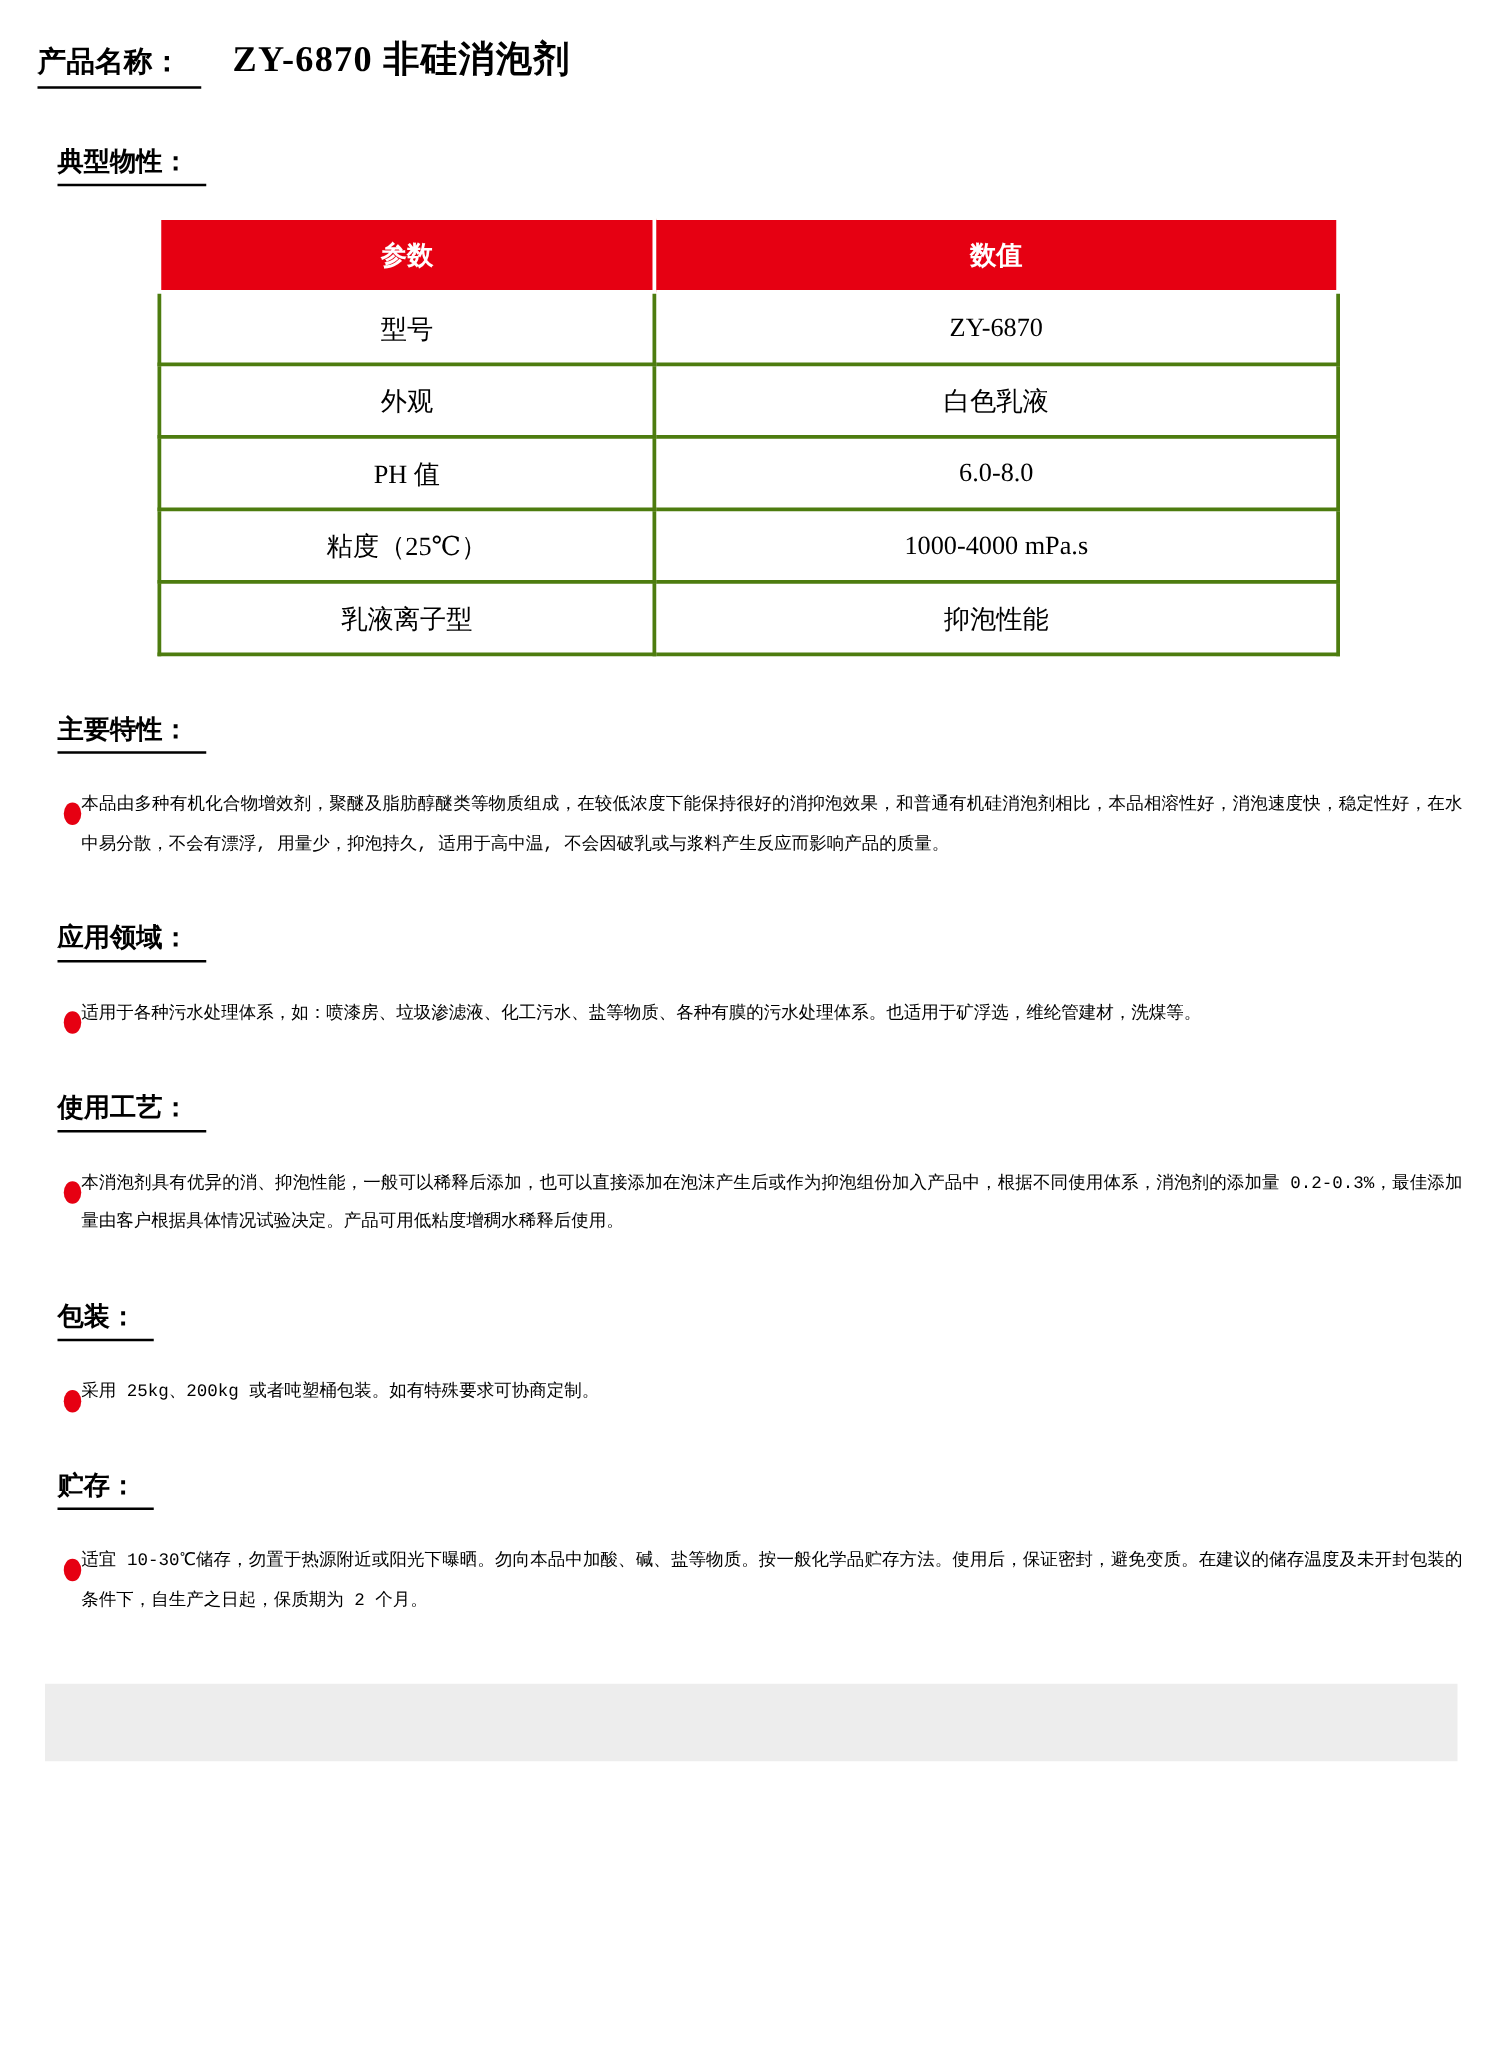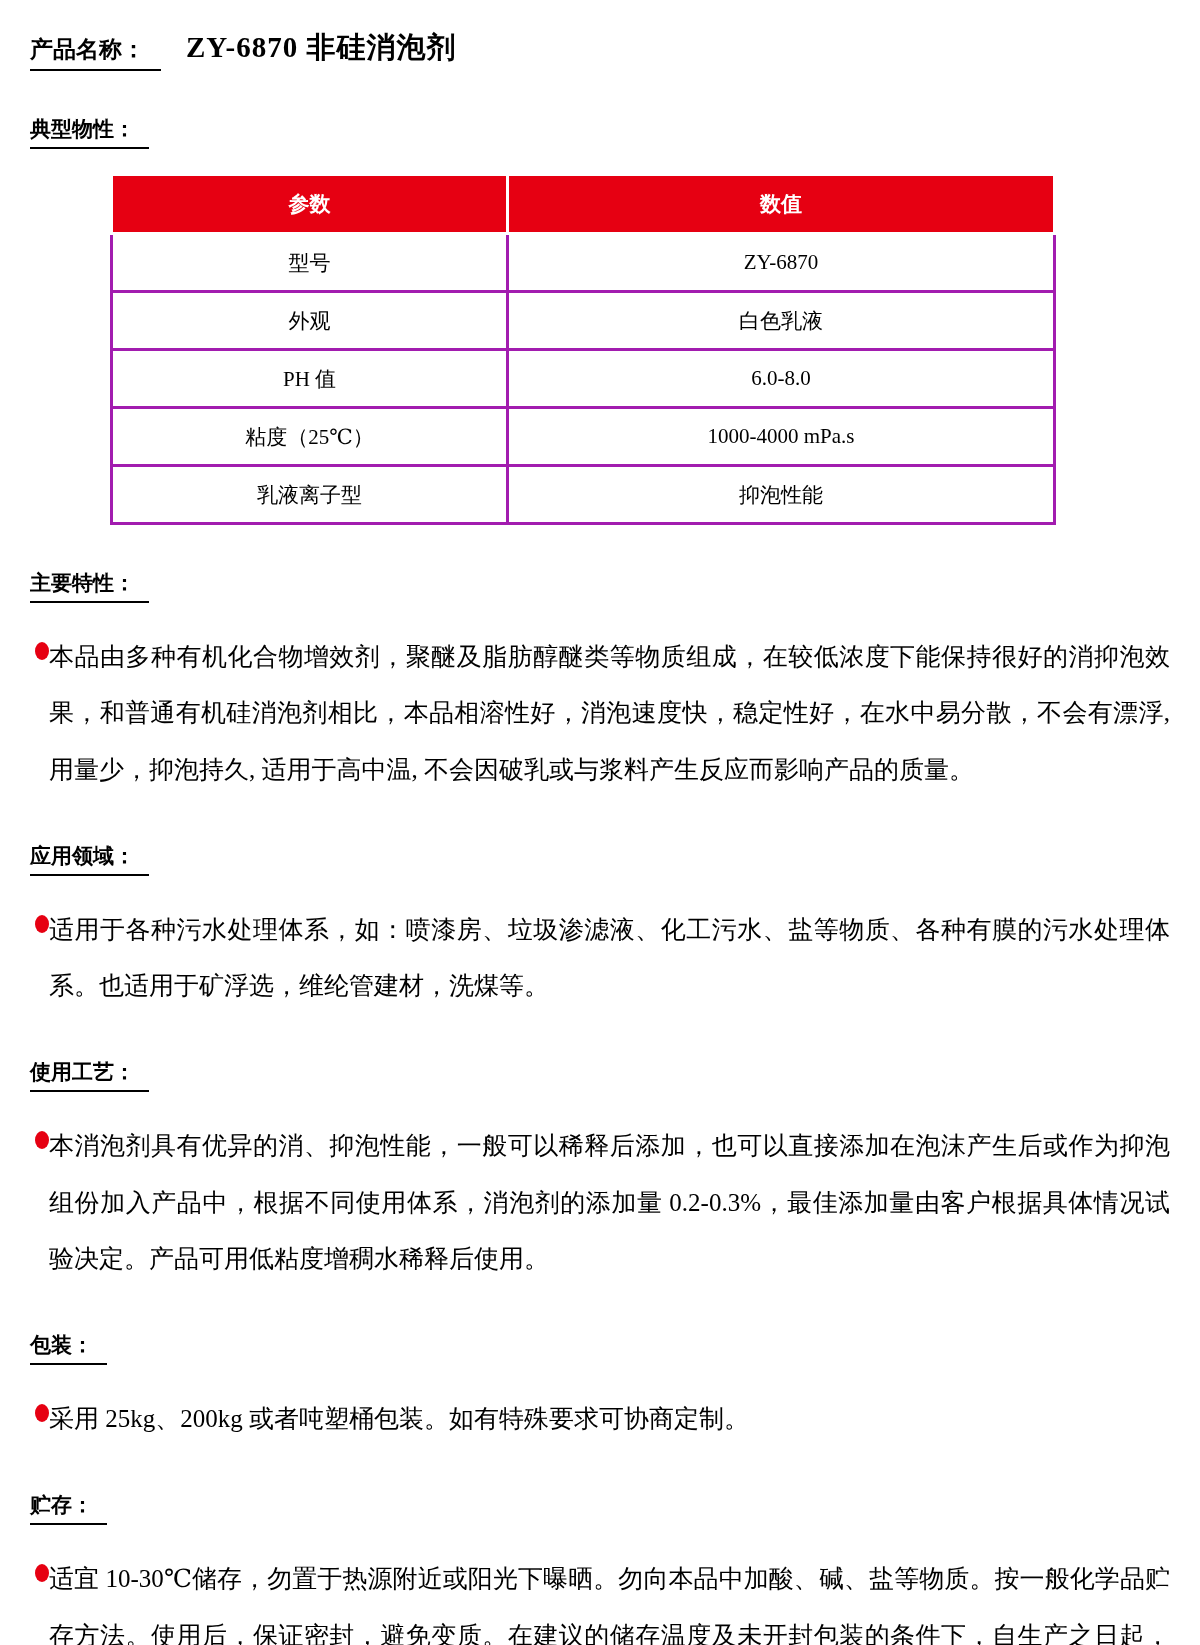--- a/index.html
+++ b/index.html
@@ -30,21 +30,21 @@
     padding-bottom: 4px;
     padding-right: 16px;
     white-space: nowrap;
   }
   .title-value {
     font-size: 29px;
     font-weight: bold;
     letter-spacing: 1px;
   }
   
-  .section { margin-top: 44px; }
+  .section { margin-top: 44px; margin-left: 16px; }
   .section-heading {
     display: inline-block;
     font-size: 21px;
     font-weight: bold;
     border-bottom: 2px solid #000;
     padding-bottom: 4px;
     padding-right: 14px;
   }
   
   table.props {
@@ -61,42 +61,43 @@
     font-size: 21px;
     font-weight: bold;
     height: 54px;
     border: 3px solid #ffffff;
     text-align: center;
   }
   table.props td {
     background: #ffffff;
     font-size: 21px;
     height: 53px;
-    border: 3px solid #a21caf;
+    border: 3px solid #4d7c0f;
     text-align: center;
   }
   
   .bullet {
     display: flex;
     margin-top: 26px;
   }
   .dot {
     flex: 0 0 auto;
     width: 14px;
     height: 18px;
     border-radius: 50%;
     background: #E60012;
     margin: 13px 0 0 5px;
   }
   .bullet-text {
     flex: 1;
     margin-left: 30px;
-    font-size: 25px;
+    font-size: 14px;
     line-height: 2.25;
     text-align: justify;
+    font-family: Liberation Mono, monospace;
   }
   
   .footer {
     margin: 50px 4px 0 6px;
     background: #EDEDED;
     padding: 28px 40px 34px 22px;
     font-size: 17px;
     line-height: 2.45;
     color: #3d3d3d;
     text-align: justify;

